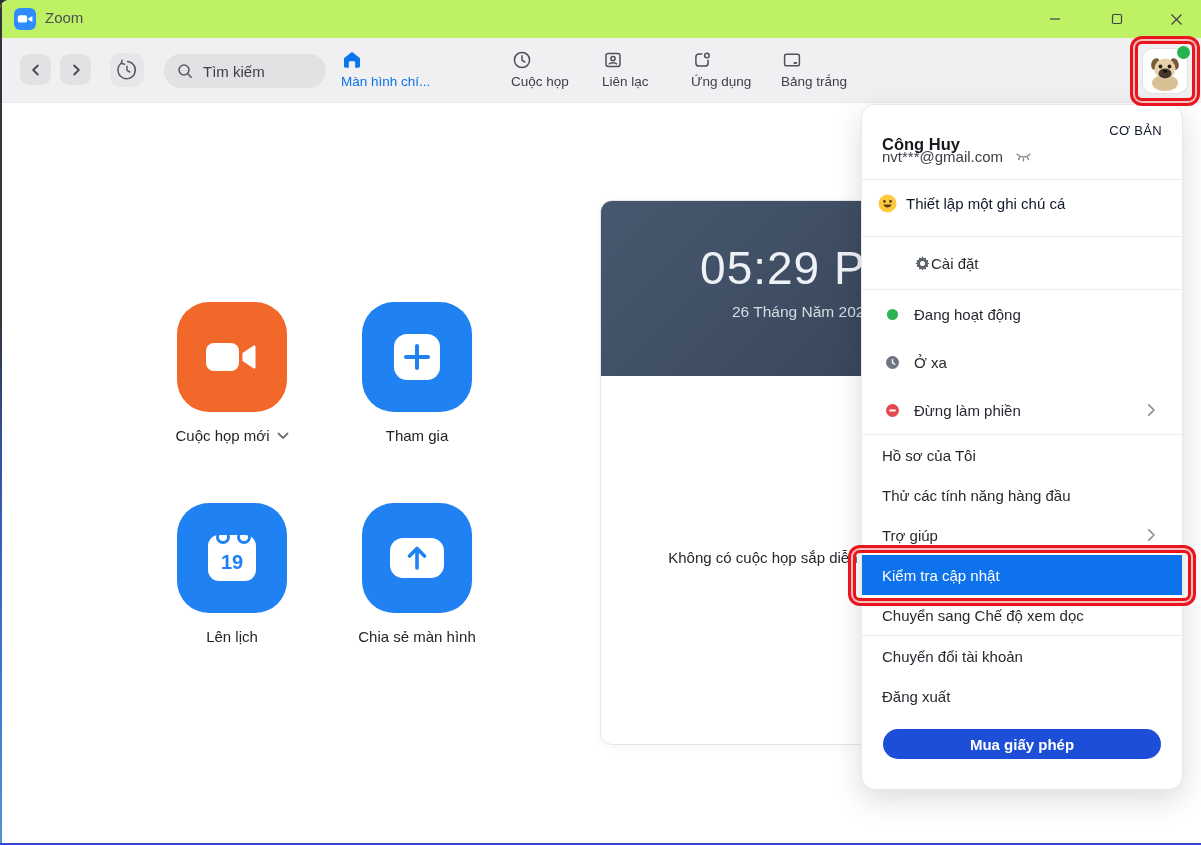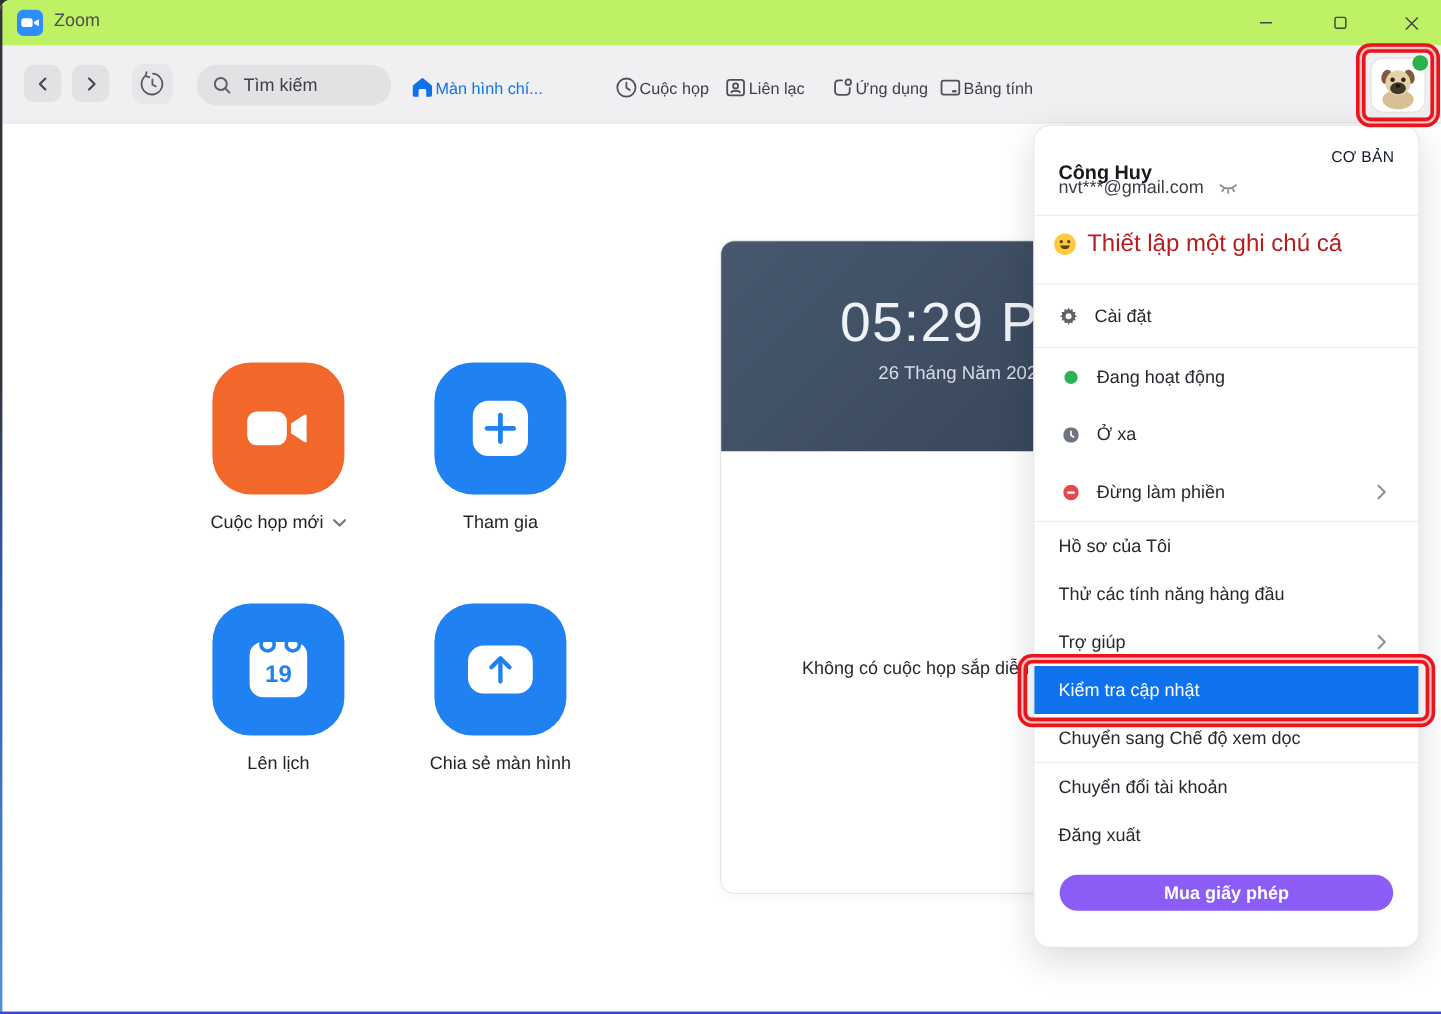--- a/index.html
+++ b/index.html
@@ -26,21 +26,21 @@
   .nav-btn{position:absolute;top:16px;width:31px;height:31px;background:#e2e2e5;border-radius:9px;
     display:flex;align-items:center;justify-content:center;}
   .nav-back{left:20px;} .nav-fwd{left:60px;}
   .history-btn{position:absolute;left:110px;top:15px;width:34px;height:34px;background:#e7e7ea;border-radius:10px;
     display:flex;align-items:center;justify-content:center;}
   .searchbox{position:absolute;left:164px;top:16px;width:162px;height:34px;background:#e2e2e5;border-radius:17px;
     display:flex;align-items:center;padding:0 0 0 13px;box-sizing:border-box;gap:8px;}
   .searchbox input{border:none;outline:none;background:transparent;font-size:15px;width:110px;
     font-family:"Liberation Sans","DejaVu Sans",sans-serif;color:#33363c;}
   .searchbox input::placeholder{color:#3c4046;opacity:1;}
-  .tab{position:absolute;top:9px;width:96px;height:50px;display:flex;flex-direction:row;align-items:center;cursor:default;}
+  .tab{position:absolute;top:9px;width:96px;height:50px;display:flex;flex-direction:column;cursor:default;}
   .tab .ticon{height:24px;display:flex;align-items:flex-end;}
   .tab .tlabel{font-size:13.5px;color:#3e4147;margin-top:3px;white-space:nowrap;}
   .tab.active .tlabel{color:#0E72ED;}
   .tab0{left:341px;} .tab1{left:422px;} .tab2{left:511px;} .tab3{left:602px;} .tab4{left:691px;} .tab5{left:781px;}
 
   
   .avatar-wrap{position:absolute;left:1143px;top:49px;width:44px;height:44px;z-index:30;}
   .avatar{width:44px;height:44px;border-radius:10px;background:#fff;overflow:hidden;box-shadow:0 0 0 1px rgba(0,0,0,.06);}
   .presence-dot{position:absolute;right:-3px;top:-3px;width:13px;height:13px;border-radius:50%;background:#27B24E;z-index:3;}
 
@@ -79,29 +79,29 @@
     border:1px solid #e8e8eb;border-radius:14px;box-sizing:border-box;z-index:20;
     box-shadow:0 10px 30px rgba(0,0,0,.14);}
   .m-name-row{height:26px;margin-top:12px;padding:0 20px;display:flex;align-items:center;justify-content:space-between;}
   .m-name{font-size:16.5px;font-weight:bold;color:#15181d;margin-top:28px;}
   .m-plan{font-size:13px;font-weight:normal;color:#0f172a;letter-spacing:.3px;}
   .m-email-row{height:26px;padding:0 20px;display:flex;align-items:center;gap:12px;}
   .m-email{font-size:15px;color:#3a3e45;}
   .m-div{height:1px;background:#ededf0;}
   .d1{margin-top:10px;} .d2{margin-top:16px;}
   .m-note{height:34px;margin-top:6px;padding:0 16px;display:flex;align-items:center;gap:9px;
-    font-size:20px;color:#b91c1c;cursor:default;}
+    font-size:15px;color:#0f172a;cursor:default;}
   .m-row{display:flex;align-items:center;font-size:15px;color:#26292f;cursor:default;position:relative;}
-  .m-settings{height:52px;padding:0 20px;gap:13px;}
+  .m-settings{height:52px;padding:0 20px;margin-left:32px;}
   .m-status{height:48px;padding:0 22px;gap:13px;}
   .m-item{height:40px;padding:0 20px;}
   .m-chev{position:absolute;right:26px;top:50%;transform:translateY(-50%);display:flex;}
   .m-item.highlight{background:#0E72ED;color:#fff;}
   .annot-row{left:-9px;right:-9px;top:-5px;bottom:-6px;}
-  .m-license{margin:13px 21px 0;height:30px;border-radius:15px;background:#8b5cf6;border:none;
+  .m-license{margin:13px 21px 0;height:30px;border-radius:15px;background:#1d4ed8;border:none;
     display:flex;align-items:center;justify-content:center;cursor:default;}
   .m-license span{color:#fff;font-size:15px;font-weight:bold;}
   .icon-cell{display:flex;width:17px;justify-content:center;}
   .dot-green{width:11px;height:11px;border-radius:50%;background:#2CB254;}
 </style>
 </head>
 <body>
 
 <div class="window">
 
@@ -193,21 +193,21 @@
       </span>
       <span class="tlabel">Ứng dụng</span>
     </div>
     <div class="tab tab5">
       <span class="ticon">
         <svg width="22" height="22" viewBox="0 0 22 22" fill="none">
             <rect x="3.6" y="5.2" width="14.8" height="11.6" rx="1.8" stroke="#4d5158" stroke-width="1.5"></rect>
             <rect x="12.4" y="12.9" width="3.8" height="2.1" rx="1" fill="#55585e"></rect>
           </svg>
       </span>
-      <span class="tlabel">Bảng tính</span>
+      <span class="tlabel">Bảng trắng</span>
     </div>
   </div>
 
   <div class="avatar-wrap">
     <div class="avatar">
       <svg width="44" height="44" viewBox="0 0 44 44">
         <rect width="44" height="44" fill="#ffffff"></rect>
         <ellipse cx="22" cy="34" rx="13" ry="8" fill="#d8bf94"></ellipse>
         <ellipse cx="12.5" cy="15" rx="4.2" ry="6" transform="rotate(18 12.5 15)" fill="#7a5c3a"></ellipse>
         <ellipse cx="31.5" cy="15" rx="4.2" ry="6" transform="rotate(-18 31.5 15)" fill="#7a5c3a"></ellipse>

